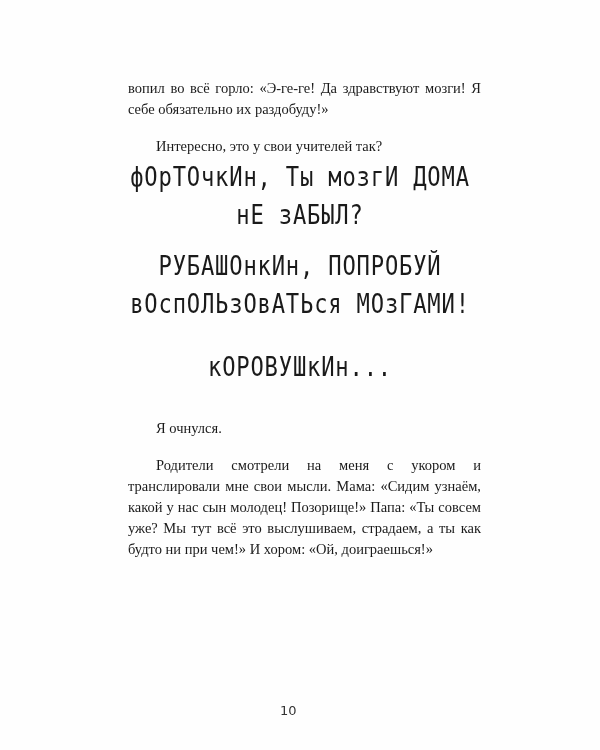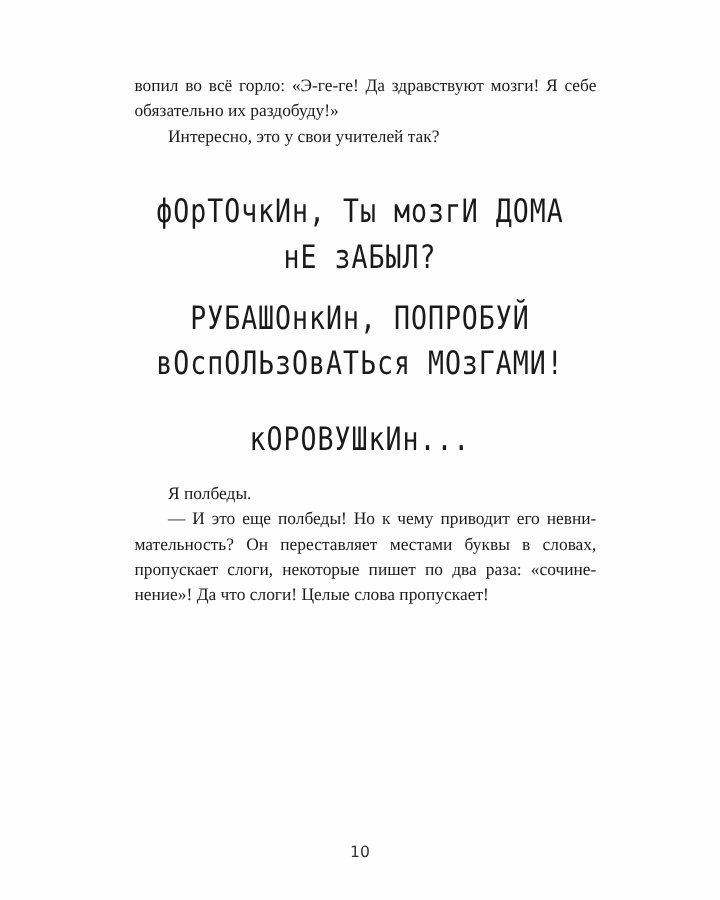--- a/index.html
+++ b/index.html
@@ -4,33 +4,33 @@
 <style>
   html, body { margin: 0; padding: 0; background: #ffffff; }
   body { width: 600px; height: 750px; position: relative; overflow: hidden; }
   .page { position: absolute; left: 0; top: 0; width: 600px; height: 750px; background: #fefefe; }
   .body-text {
     position: absolute; left: 112px; width: 385px;
     font-family: "Liberation Serif", "DejaVu Serif", serif;
     font-size: 14.5px; line-height: 21px; color: #1a1a1a;
     text-align: justify;
   }
-  .body-text p { margin: 0; text-indent: 28px; text-align: justify; text-align-last: left; }
+  .body-text p { margin: 16px; text-indent: 28px; text-align: justify; text-align-last: left; }
   .body-text p.noindent { text-indent: 0; }
   .headline {
     position: absolute; left: 60px; width: 480px; text-align: center;
     font-family: "DejaVu Sans Mono", "Liberation Mono", monospace;
     font-weight: 300; color: #1a1a1a; letter-spacing: 1px;
     transform: scaleX(0.82);
   }
   .h1 { top: 158px; font-size: 27px; line-height: 38px; }
   .h2 { top: 247px; font-size: 27px; line-height: 38px; }
   .h3 { top: 348px; font-size: 27px; line-height: 38px; }
   .page-number {
-    position: absolute; top: 703px; left: 280px; width: 40px; text-align: center;
+    position: absolute; top: 703px; left: 280px; width: 40px; 
     font-family: "DejaVu Sans", sans-serif; font-size: 13px; color: #333;
   }
 </style>
 </head>
 <body>
 
 <div class="page">
 
   <div class="body-text" style="top:62px;">
     <p class="noindent">вопил во всё горло: «Э-ге-ге! Да здравствуют мозги! Я себе обязательно их раздобуду!»</p>
@@ -45,18 +45,18 @@
   <div class="headline h2">
     <div>РУБАШОнкИн, ПОПРОБУЙ</div>
     <div>вОспОЛЬзОвАТЬся МОзГАМИ!</div>
   </div>
 
   <div class="headline h3">
     <div>кОРОВУШкИн...</div>
   </div>
 
   <div class="body-text" style="top:402px;">
-    <p>Я полбеды.</p>
-    <p>— И это еще полбеды! Но к чему приводит его невни-мательность? Он переставляет местами буквы в словах, пропускает слоги, некоторые пишет по два раза: «сочине-нение»! Да что слоги! Целые слова пропускает!</p>
+    <p>Я очнулся.</p>
+    <p>Родители смотрели на меня с укором и транслировали мне свои мысли. Мама: «Сидим узнаём, какой у нас сын молодец! Позорище!» Папа: «Ты совсем уже? Мы тут всё это выслушиваем, страдаем, а ты как будто ни при чем!» И хором: «Ой, доиграешься!»</p>
   </div>
 
   <div class="page-number">10</div>
 </div>
 
 </body></html>

